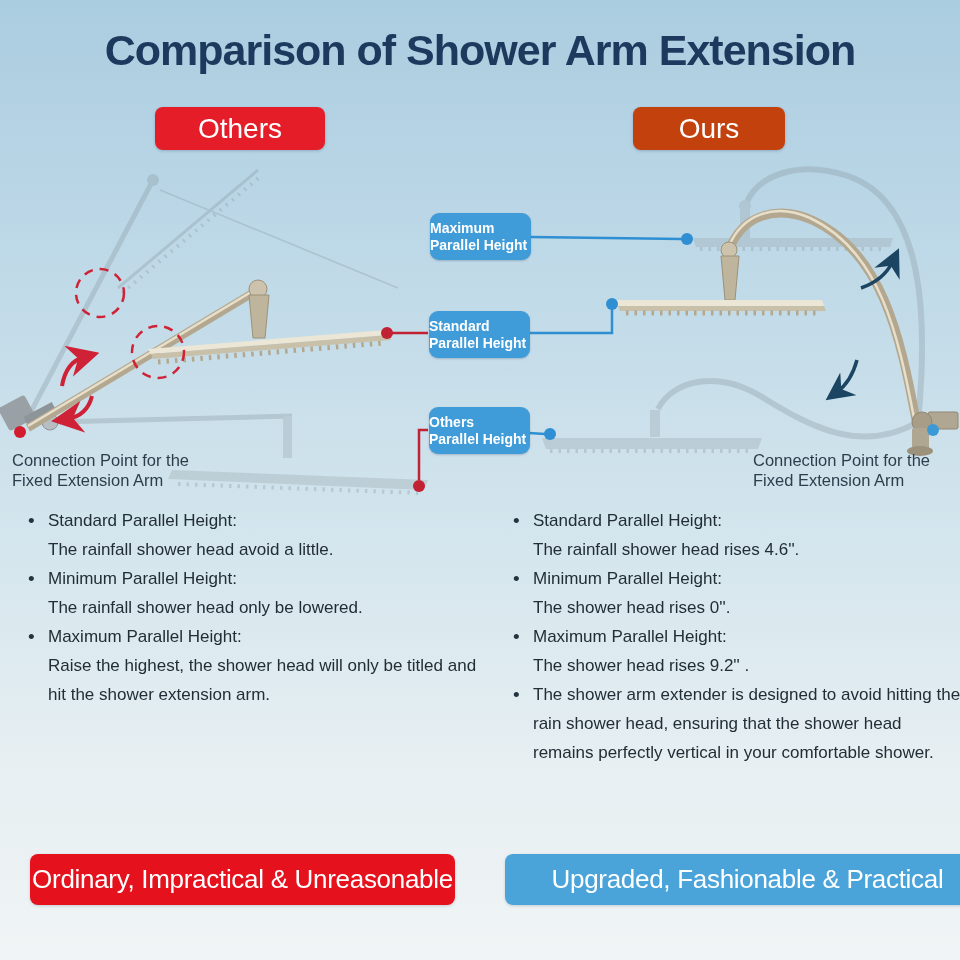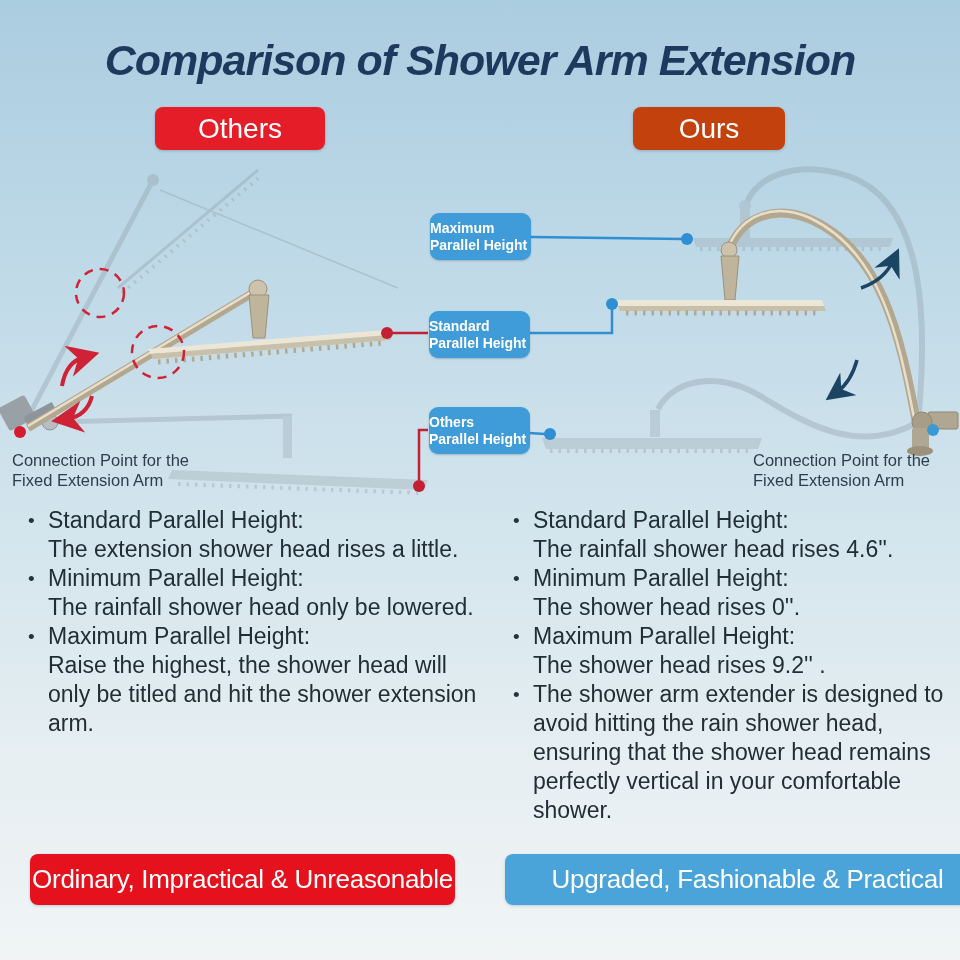--- a/index.html
+++ b/index.html
@@ -5,23 +5,23 @@
   * { margin:0; padding:0; box-sizing:border-box; }
   html,body { width:960px; height:960px; }
   body {
     position:relative;
     font-family:"Liberation Sans", sans-serif;
     background:linear-gradient(180deg,#abcde0 0%,#bdd8e7 25%,#d3e5ed 55%,#e7eff2 80%,#f0f4f5 100%);
     overflow:hidden;
     color:#24343f;
   }
   .title {
-    position:absolute; top:36px; left:0; width:960px;
+    position:absolute; top:26px; left:0; width:960px;
     text-align:center; font-size:43px; font-weight:bold;
-    letter-spacing:-1px; color:#1d3a5e;font-style:italic;
+    letter-spacing:-1px; color:#1d3a5e;
   }
   .side-badge {
     position:absolute; height:43px; border-radius:8px;
     display:flex; align-items:center; justify-content:center;
     color:#fff; font-size:28px; box-shadow:0 1px 3px rgba(30,60,90,.25);
   }
   .badge-others { left:155px; top:107px; width:170px; background:#e51d29; }
   .badge-ours   { left:633px; top:107px; width:152px; background:#c2410c; }
   .illustration { position:absolute; left:0; top:160px; width:960px; height:345px; }
   .callout {
@@ -37,21 +37,21 @@
     position:absolute; font-size:16.5px; line-height:20px; color:#2c3e4c;
   }
   .conn-note-left  { left:12px;  top:450px; }
   .conn-note-right { left:753px; top:450px; }
   .bullet-list { position:absolute; top:506px; width:452px; list-style:none; }
   .list-left  { left:28px; }
   .list-right { left:513px; }
   .bullet-list li { display:flex; margin-bottom:0; }
   .bullet-dot { width:20px; font-size:19px; line-height:29px; color:#24343f; }
   .bullet-dot::before { content:"•"; }
-  .item-text { flex:1; font-size:23px; line-height:29px; color:#222e35; }
+  .item-text { flex:1; font-size:17px; line-height:29px; color:#222e35; }
   .verdict {
     position:absolute; top:854px; height:51px; border-radius:8px;
     display:flex; align-items:center; justify-content:center;
     color:#fff; font-size:26px; letter-spacing:-0.3px;
     box-shadow:0 1px 3px rgba(30,60,90,.2);
   }
   .verdict-others { left:30px;  width:425px; background:#e5121e; }
   .verdict-ours   { left:505px; width:485px; background:#4aa4da; }
 </style>
 </head>
@@ -173,21 +173,21 @@
 <div class="conn-note conn-note-right">
   <div>Connection Point for the</div>
   <div>Fixed Extension Arm</div>
 </div>
 
 <ul class="bullet-list list-left">
   <li>
     <span class="bullet-dot"></span>
     <div class="item-text">
       <div>Standard Parallel Height:</div>
-      <div>The extension shower head rises a little.</div>
+      <div>The rainfall shower head avoid a little.</div>
     </div>
   </li>
   <li>
     <span class="bullet-dot"></span>
     <div class="item-text">
       <div>Minimum Parallel Height:</div>
       <div>The rainfall shower head only be lowered.</div>
     </div>
   </li>
   <li>

